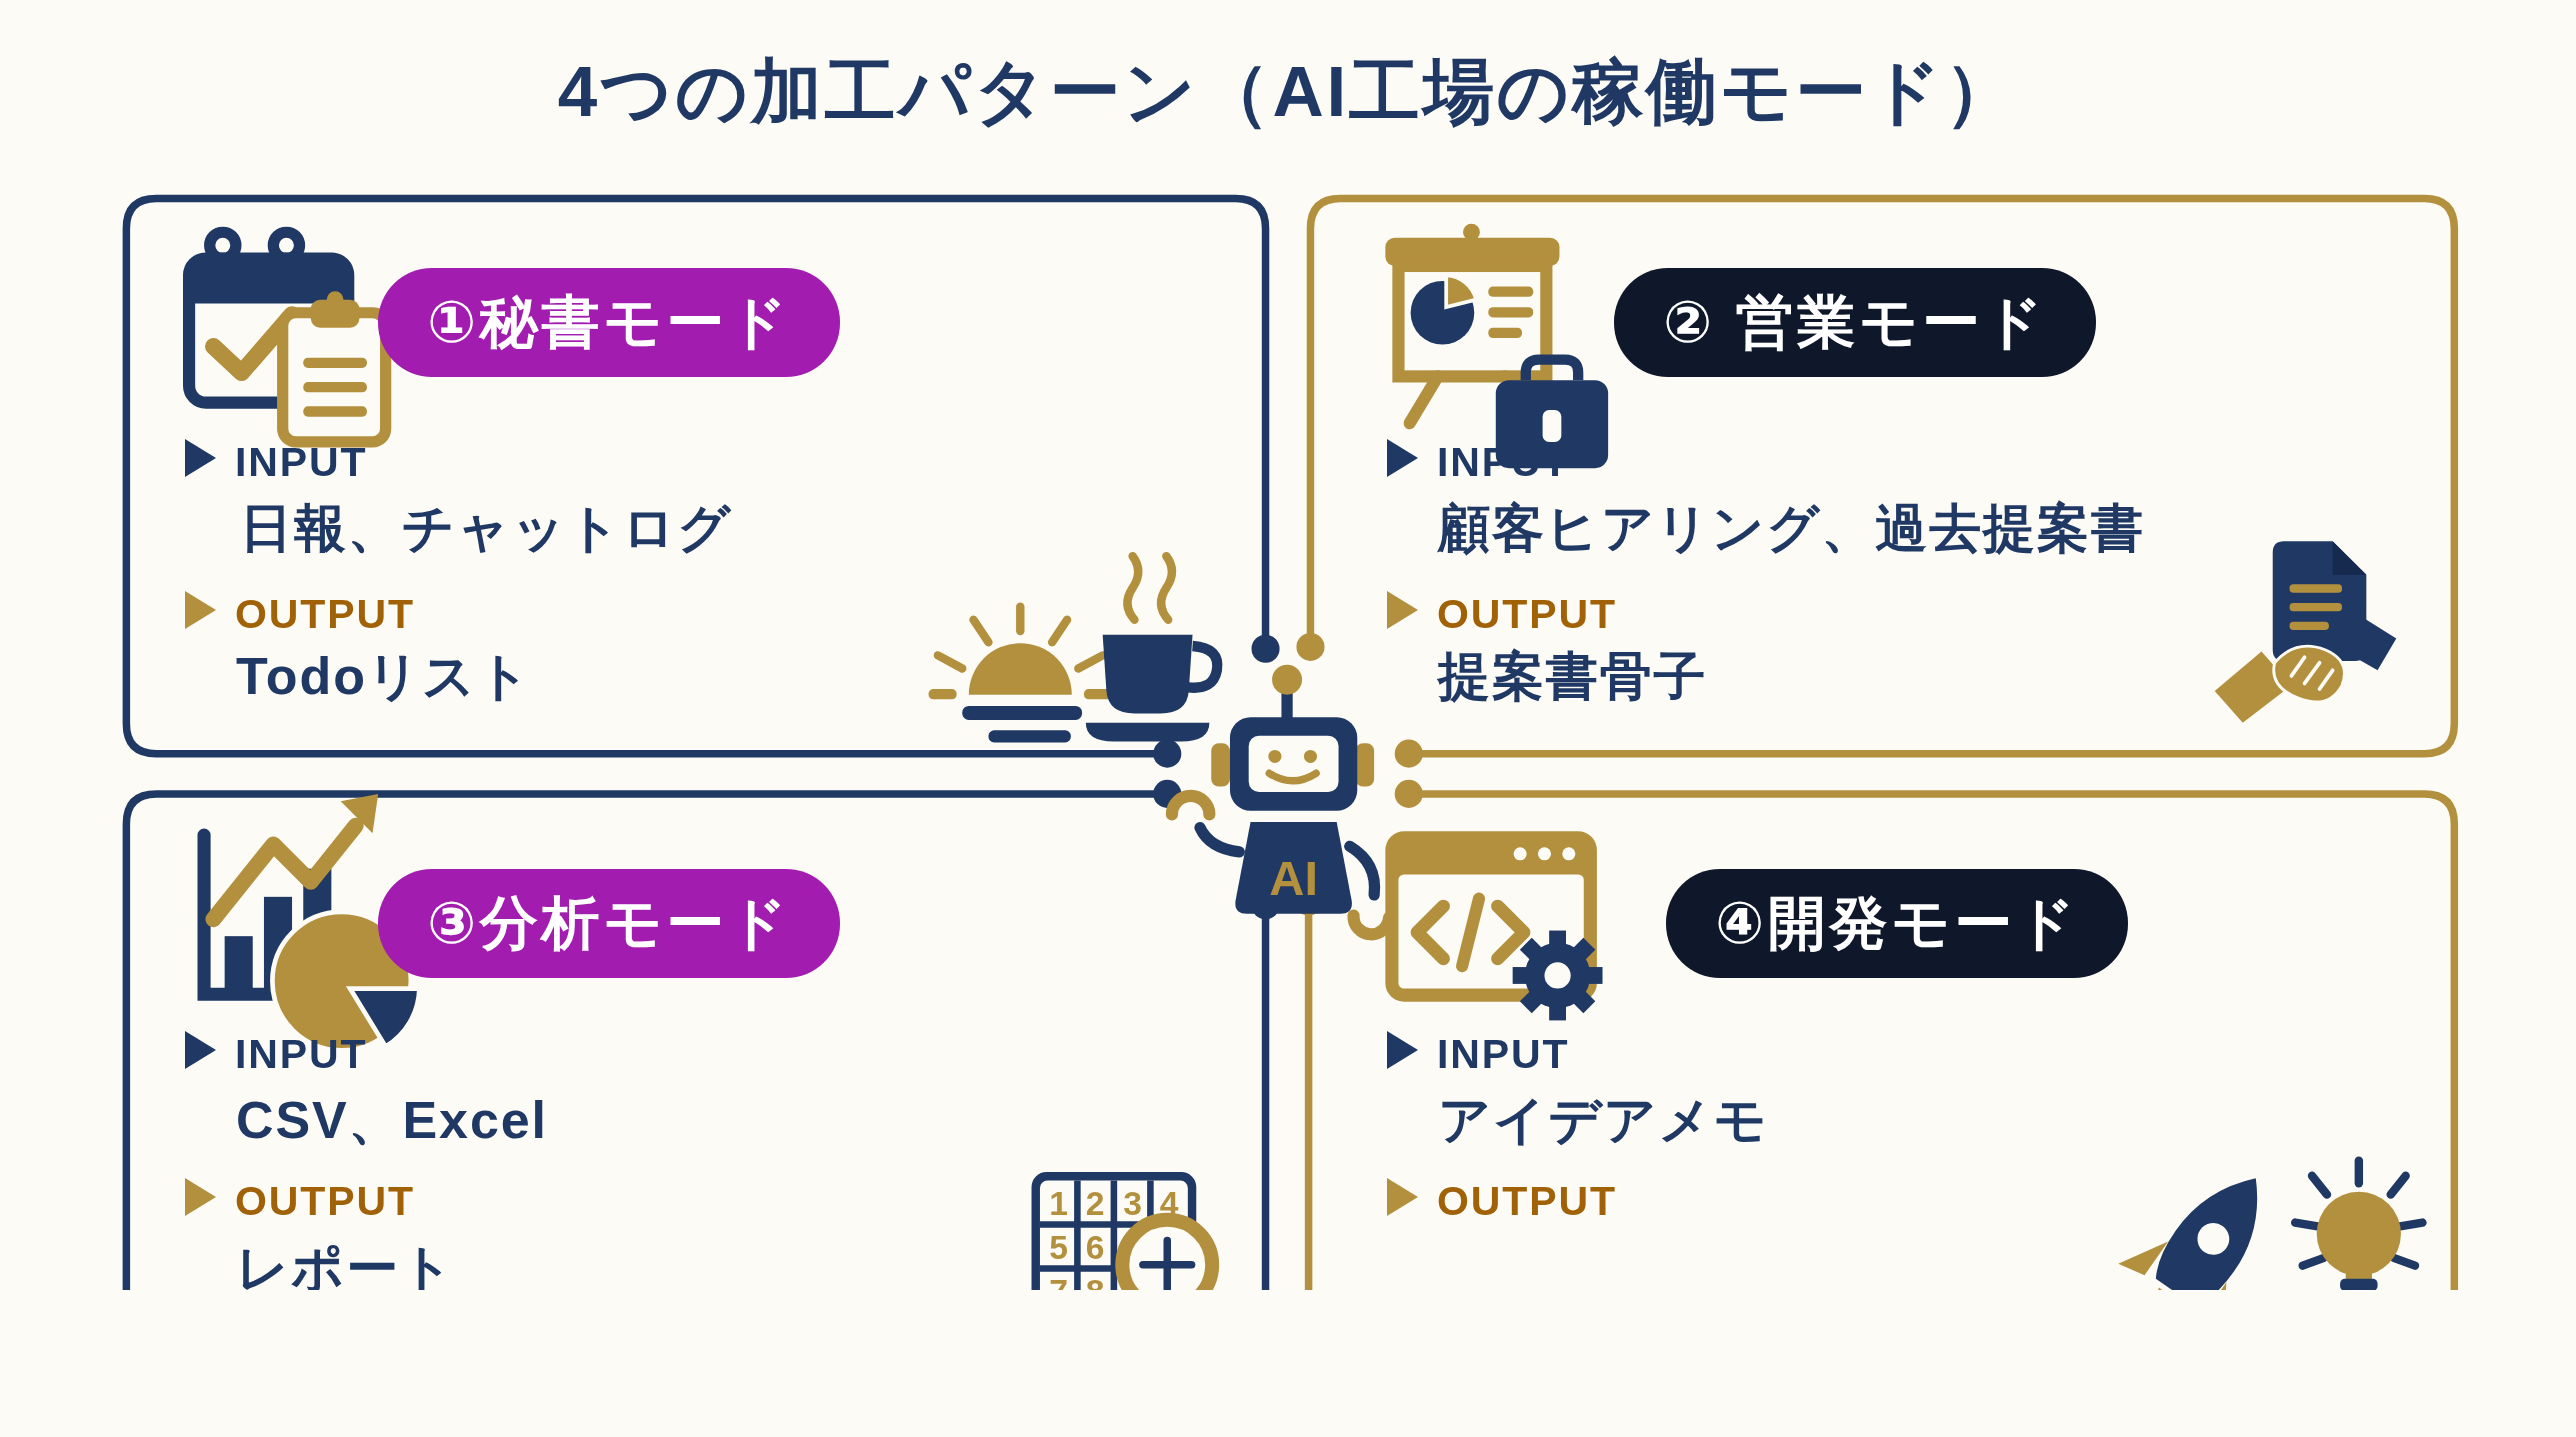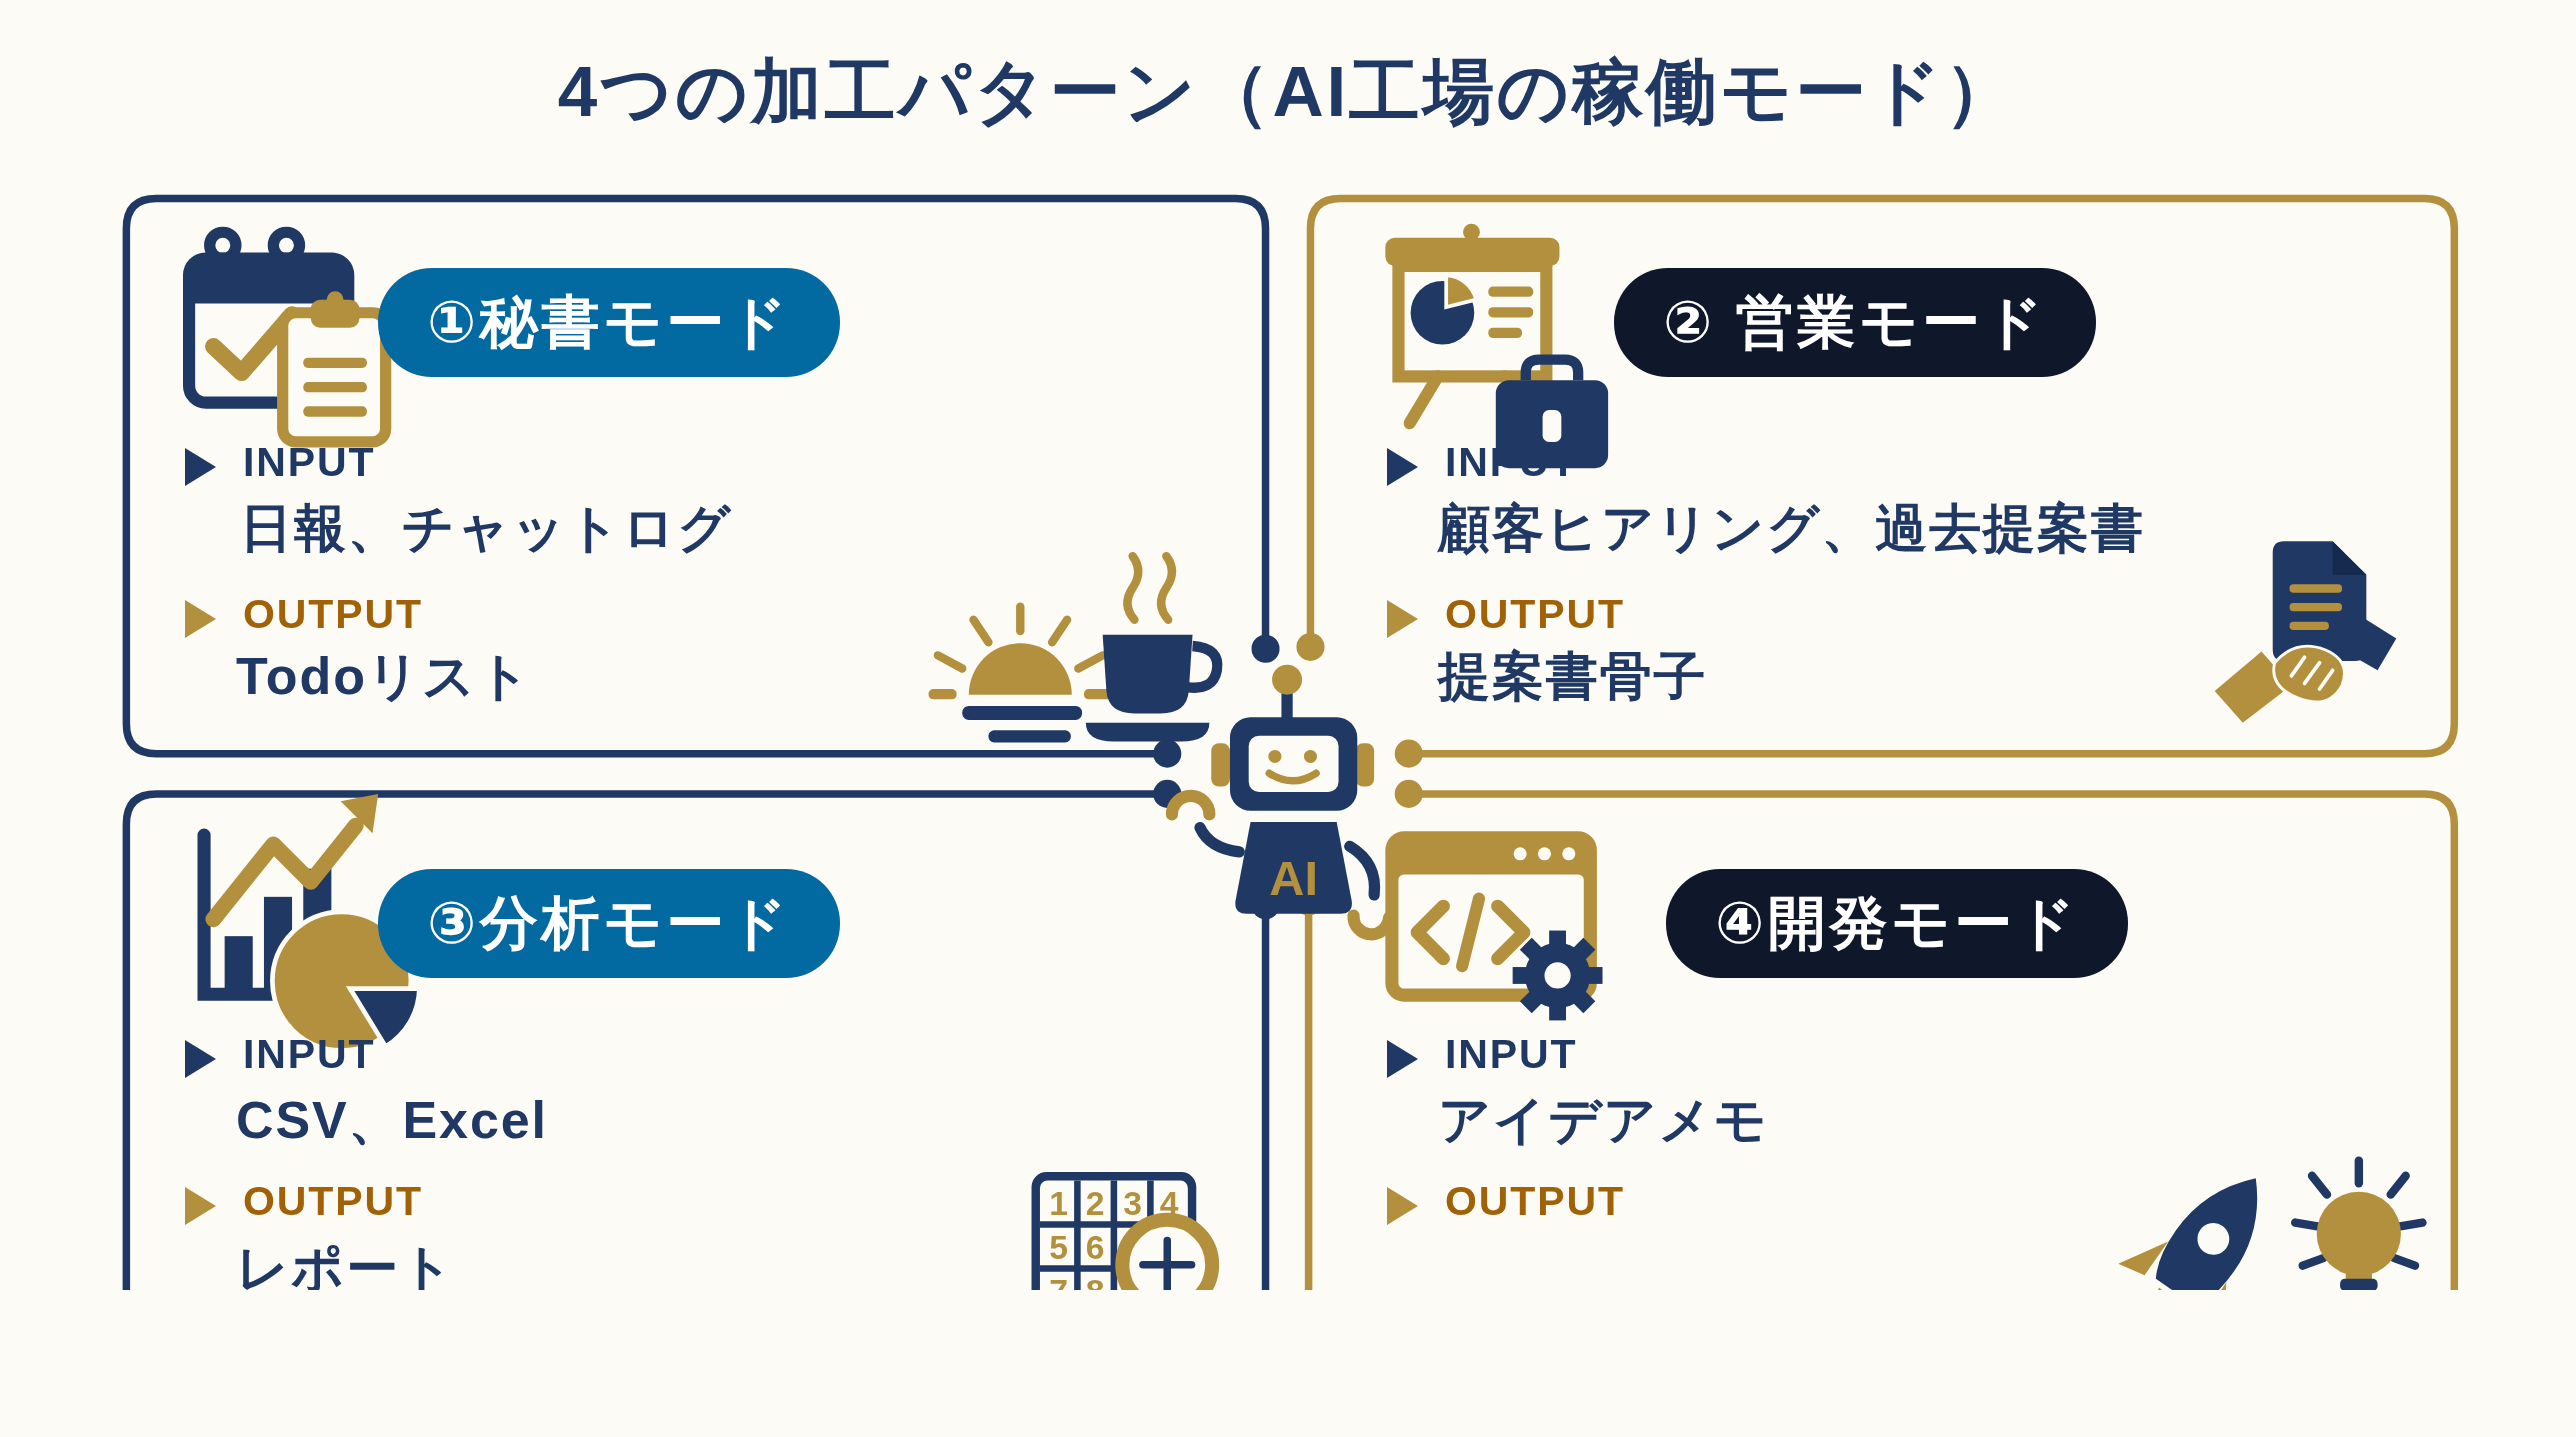--- a/index.html
+++ b/index.html
@@ -17,23 +17,23 @@
     white-space:nowrap;
   }
   svg.art{position:absolute;left:0;top:0;width:2576px;height:1438px;}
   .badge{
     position:absolute;height:109px;border-radius:54px;
     display:flex;align-items:center;
     padding:0 49px;
     color:#ffffff;font-size:58px;font-weight:bold;letter-spacing:3.7px;
     white-space:nowrap;
   }
-  .badge.navy{background:#0369a1;text-align:right;}
+  .badge.navy{background:#a21caf;text-align:right;}
   .badge.gold{background:#0f172a;}
-  .io-row{position:absolute;display:flex;align-items:flex-end;gap:27px;}
+  .io-row{position:absolute;display:flex;align-items:flex-start;gap:19px;}
   .tri{width:0;height:0;border-top:19.7px solid transparent;border-bottom:19.7px solid transparent;border-left:31px solid #1f3864;}
   .tri.gold{border-left-color:#b3903e;}
   .io-label{font-size:41px;font-weight:bold;color:#1f3864;letter-spacing:1.9px;}
   .io-label.gold{color:#a16207;}
   .io-value{position:absolute;font-size:52px;font-weight:bold;color:#1f3864;white-space:nowrap;letter-spacing:1.9px;}
   
   .badge-q1{left:378px;top:268px;}
   .badge-q2{left:1614px;top:268px;}
   .badge-q3{left:378px;top:869px;}
   .badge-q4{left:1666px;top:869px;}

